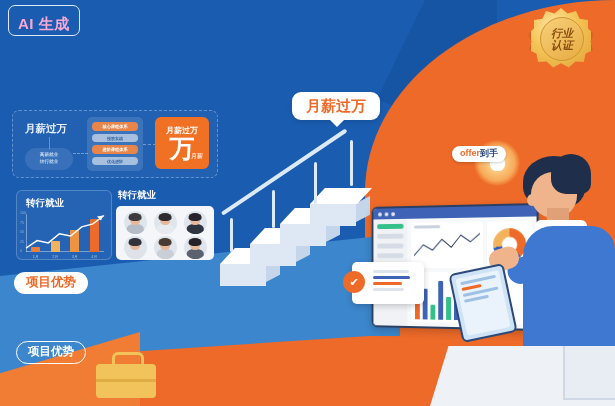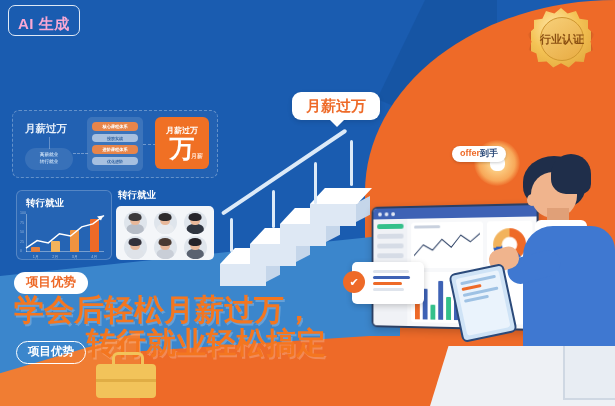--- a/index.html
+++ b/index.html
@@ -251,21 +251,21 @@
     clip-path:polygon(50% 0%,61% 9%,75% 5%,81% 18%,95% 20%,95% 34%,106% 44%,99% 56%,
       104% 70%,91% 76%,88% 90%,74% 89%,63% 99%,50% 92%,37% 99%,26% 89%,12% 90%,
       9% 76%,-4% 70%,1% 56%,-6% 44%,5% 34%,5% 20%,19% 18%,25% 5%,39% 9%);
     filter:drop-shadow(0 1px 2px rgba(0,0,0,.25));
   }
   .seal-inner{
     position:absolute;left:9px;top:9px;width:42px;height:42px;
     border-radius:50%;
     background:linear-gradient(145deg,#f7d07a,#e8ab42);
     border:1.2px solid #cf9630;
-    display:flex;flex-direction:row;align-items:center;justify-content:center;
+    display:flex;flex-direction:column;align-items:center;justify-content:center;font-style:italic;
   }
   .seal-inner span{
     color:#8a4f12;font-size:11px;font-weight:900;line-height:1.1;
     white-space:nowrap;
   }
 
   
   .monitor{
     position:absolute;left:368px;top:205px;width:165px;height:120px;
     background:#ffffff;border-radius:6px;
@@ -580,19 +580,15 @@
 
   <div class="desk"></div>
 
   <div class="suitcase">
     <div class="sc-handle"></div>
     <div class="sc-body"></div>
     <div class="sc-stripe"></div>
   </div>
 
   <div class="pill-solid" id="label-adv-top">项目优势</div>
-  <div class="headline">
-    <span>学会后轻松月薪过万，</span>
-    <span class="l2">转行就业轻松搞定</span>
-  </div>
   <div class="pill-outline" id="label-adv-bottom">项目优势</div>
 
 </div>
 
 </body></html>

